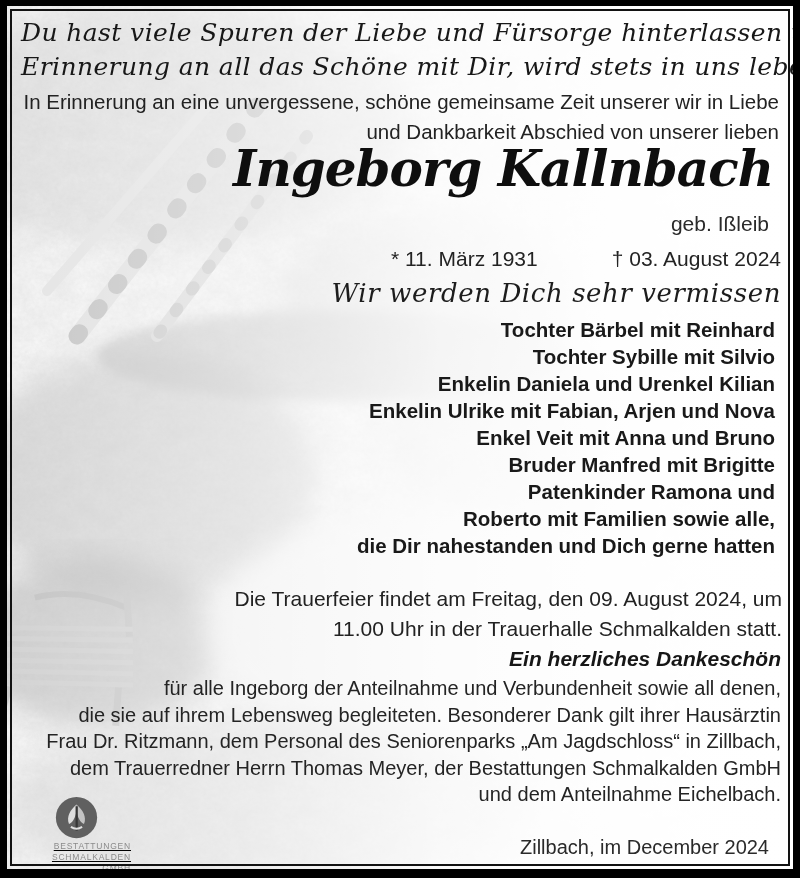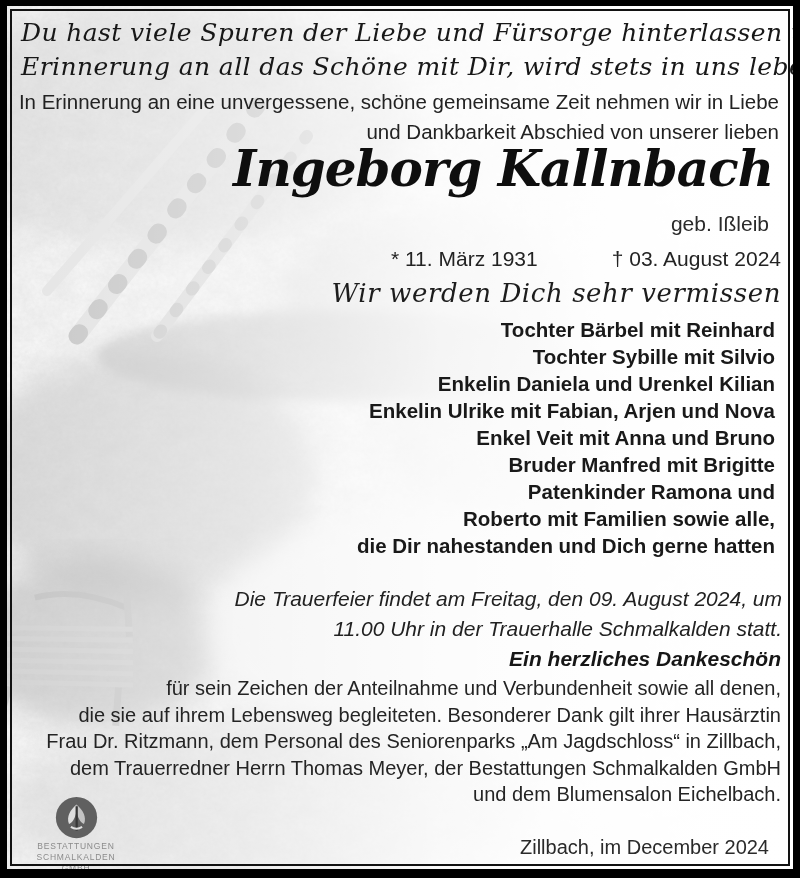--- a/index.html
+++ b/index.html
@@ -50,36 +50,36 @@
     top:272px;right:12px;text-align:right;
     font-family:"DejaVu Serif",serif;font-style:italic;font-weight:500;
     font-size:26px;color:#1d1d1d;letter-spacing:.6px;
   }
   #mourners{
     top:310px;left:0;right:18px;text-align:right;
     font-weight:bold;font-size:20.5px;line-height:27px;color:#191919;
   }
   #funeral{
     top:578px;left:0;right:11px;text-align:right;
-    font-size:21px;line-height:30px;color:#222;font-style:italic;
+    font-size:21px;line-height:30px;color:#222;
   }
   #thanks-heading{
     top:641px;right:12px;
     font-weight:bold;font-style:italic;font-size:21px;color:#161616;
   }
   #thanks{
     top:669px;left:0;right:12px;text-align:right;
     font-size:20px;line-height:26.5px;color:#242424;
   }
   #place-date{
     top:830px;right:24px;text-align:right;
     font-size:20px;color:#2a2a2a;
   }
   #publisher{
-    left:14px;top:789px;width:110px;text-align:center;z-index:3;position:absolute;
+    left:14px;top:789px;width:110px;text-align:right;z-index:3;position:absolute;text-decoration:underline;
   }
   #publisher .logo{display:block;margin:0 auto 1px auto;}
   #publisher .pub-line{
     font-size:8.5px;line-height:11px;color:#8b8b8b;letter-spacing:.8px;
   }
 </style>
 </head>
 <body>
 
 <div class="card">
@@ -149,21 +149,21 @@
 
     <rect x="0" y="0" width="786" height="863" fill="url(#fade)"></rect>
   </svg>
 
   <div class="txt" id="epigraph">
     <div class="nowrap">Du hast viele Spuren der Liebe und Fürsorge hinterlassen und die</div>
     <div class="nowrap">Erinnerung an all das Schöne mit Dir, wird stets in uns lebendig sein.</div>
   </div>
 
   <div class="txt" id="intro">
-    <div class="nowrap">In Erinnerung an eine unvergessene, schöne gemeinsame Zeit nehmen wir in Liebe</div>
+    <div class="nowrap">In Erinnerung an eine unvergessene, schöne gemeinsame Zeit unserer wir in Liebe</div>
     <div class="nowrap">und Dankbarkeit Abschied von unserer lieben</div>
   </div>
 
   <div class="txt nowrap" id="deceased-name">Ingeborg Kallnbach</div>
 
   <div class="txt nowrap" id="maiden-name">geb. Ißleib</div>
 
   <div class="txt" id="dates">
     <span class="nowrap">* 11. März 1931</span>
     <span class="nowrap">† 03. August 2024</span>
@@ -184,25 +184,25 @@
   </div>
 
   <div class="txt" id="funeral">
     <div class="nowrap">Die Trauerfeier findet am Freitag, den 09. August 2024, um</div>
     <div class="nowrap">11.00 Uhr in der Trauerhalle Schmalkalden statt.</div>
   </div>
 
   <div class="txt nowrap" id="thanks-heading">Ein herzliches Dankeschön</div>
 
   <div class="txt" id="thanks">
-    <div class="nowrap">für sein Zeichen der Anteilnahme und Verbundenheit sowie all denen,</div>
+    <div class="nowrap">für alle Ingeborg der Anteilnahme und Verbundenheit sowie all denen,</div>
     <div class="nowrap">die sie auf ihrem Lebensweg begleiteten. Besonderer Dank gilt ihrer Hausärztin</div>
     <div class="nowrap">Frau Dr. Ritzmann, dem Personal des Seniorenparks „Am Jagdschloss“ in Zillbach,</div>
     <div class="nowrap">dem Trauerredner Herrn Thomas Meyer, der Bestattungen Schmalkalden GmbH</div>
-    <div class="nowrap">und dem Blumensalon Eichelbach.</div>
+    <div class="nowrap">und dem Anteilnahme Eichelbach.</div>
   </div>
 
   <div class="txt nowrap" id="place-date">Zillbach, im December 2024</div>
 
   <div id="publisher">
     <svg class="logo" width="45" height="45" viewBox="0 0 48 48" aria-hidden="true">
       <circle cx="24" cy="24" r="22" fill="#606060"></circle>
       <path d="M24 10 C17 16 13 23 16 31 C20 29 23 24 24 17 Z" fill="#e9e9e9" opacity="0.92"></path>
       <path d="M24 10 C31 16 35 23 32 31 C28 29 25 24 24 17 Z" fill="#cccccc" opacity="0.92"></path>
       <rect x="23" y="12" width="2.4" height="26" fill="#363636"></rect>

